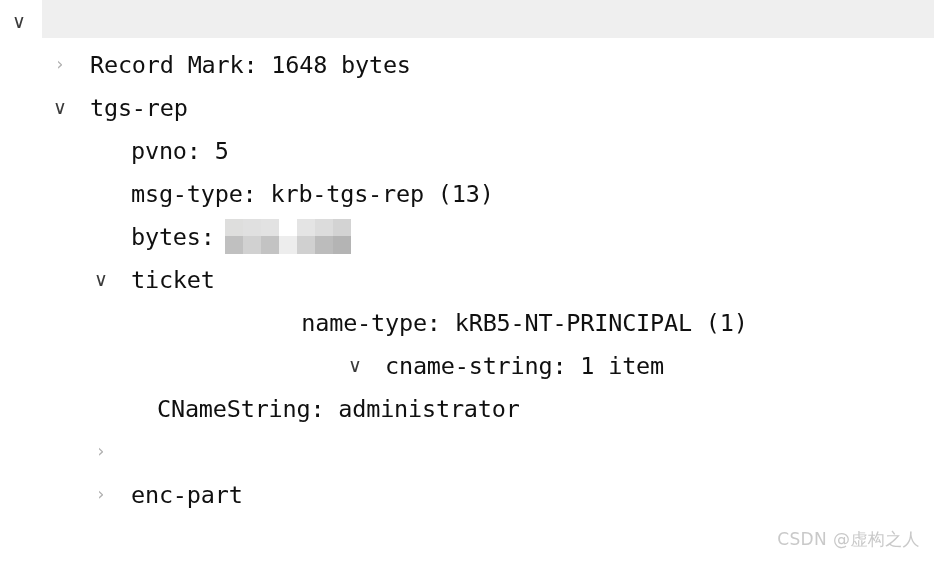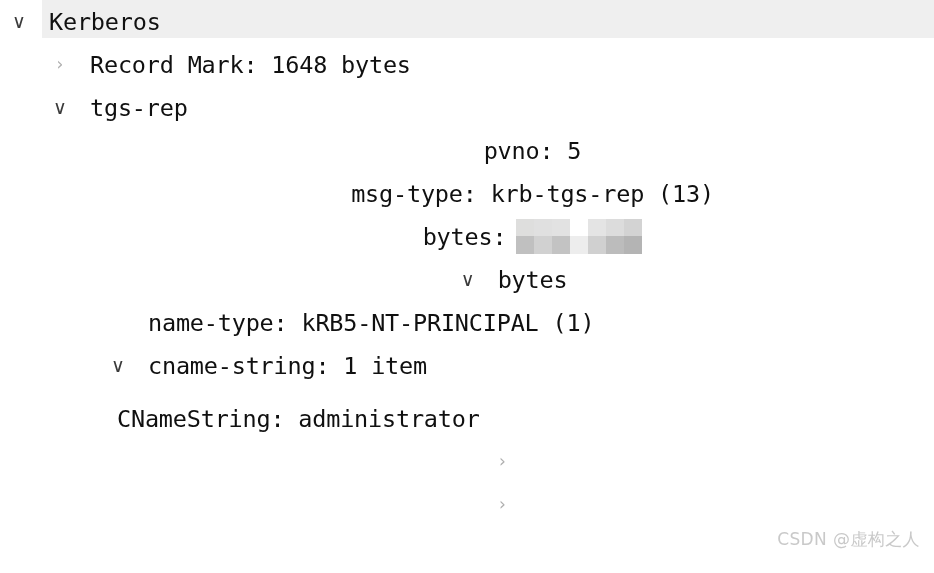--- a/index.html
+++ b/index.html
@@ -70,23 +70,23 @@
     position: relative;
     z-index: 2;
     font-size: 23.5px;
     color: #101010;
     letter-spacing: -0.2px;
   }
 
   
   .d0 { padding-left: 8px; }
   .d1 { padding-left: 49px; }
-  .d2 { padding-left: 90px; justify-content: center; }
-  .d3 { padding-left: 107px; }
-  .d4 { padding-left: 76px; margin-top: 10px; }
+  .d2 { padding-left: 90px; }
+  .d3 { padding-left: 74px; justify-content: center; }
+  .d4 { padding-left: 116px; }
 
   .gap { width: 19px; min-width: 19px; }
 
   
   .redaction {
     position: relative;
     z-index: 2;
     display: inline-grid;
     grid-template-columns: repeat(7, 18px);
     grid-template-rows: 17px 18px;
@@ -109,21 +109,20 @@
     z-index: 5;
   }
 </style>
 </head>
 <body>
 
 <div id="tree">
     <div class="row d0 selected">
       <span class="twisty open">∨</span>
       <span class="gap"></span>
-      <span class="label">Kerberos</span>
     </div>
     <div class="row d1">
       <span class="twisty closed">›</span>
       <span class="gap"></span>
       <span class="label">Record Mark: 1648 bytes</span>
     </div>
     <div class="row d1">
       <span class="twisty open">∨</span>
       <span class="gap"></span>
       <span class="label">tgs-rep</span>
@@ -155,21 +154,21 @@
         <i style="background: rgb(195, 195, 195);"></i>
         <i style="background: rgb(237, 237, 237);"></i>
         <i style="background: rgb(208, 208, 208);"></i>
         <i style="background: rgb(188, 188, 188);"></i>
         <i style="background: rgb(180, 180, 180);"></i>
       </span>
     </div>
     <div class="row d2">
       <span class="twisty open">∨</span>
       <span class="gap"></span>
-      <span class="label">bytes</span>
+      <span class="label">ticket</span>
     </div>
     <div class="row d3">
       <span class="twisty none"></span>
       <span class="gap"></span>
       <span class="label">name-type: kRB5-NT-PRINCIPAL (1)</span>
     </div>
     <div class="row d3">
       <span class="twisty open">∨</span>
       <span class="gap"></span>
       <span class="label">cname-string: 1 item</span>
@@ -179,16 +178,17 @@
       <span class="gap"></span>
       <span class="label">CNameString: administrator</span>
     </div>
     <div class="row d2">
       <span class="twisty closed">›</span>
       <span class="gap"></span>
     </div>
     <div class="row d2">
       <span class="twisty closed">›</span>
       <span class="gap"></span>
+      <span class="label">enc-part</span>
     </div>
   </div>
 
 <div class="watermark">CSDN @虚构之人</div>
 
 </body></html>

